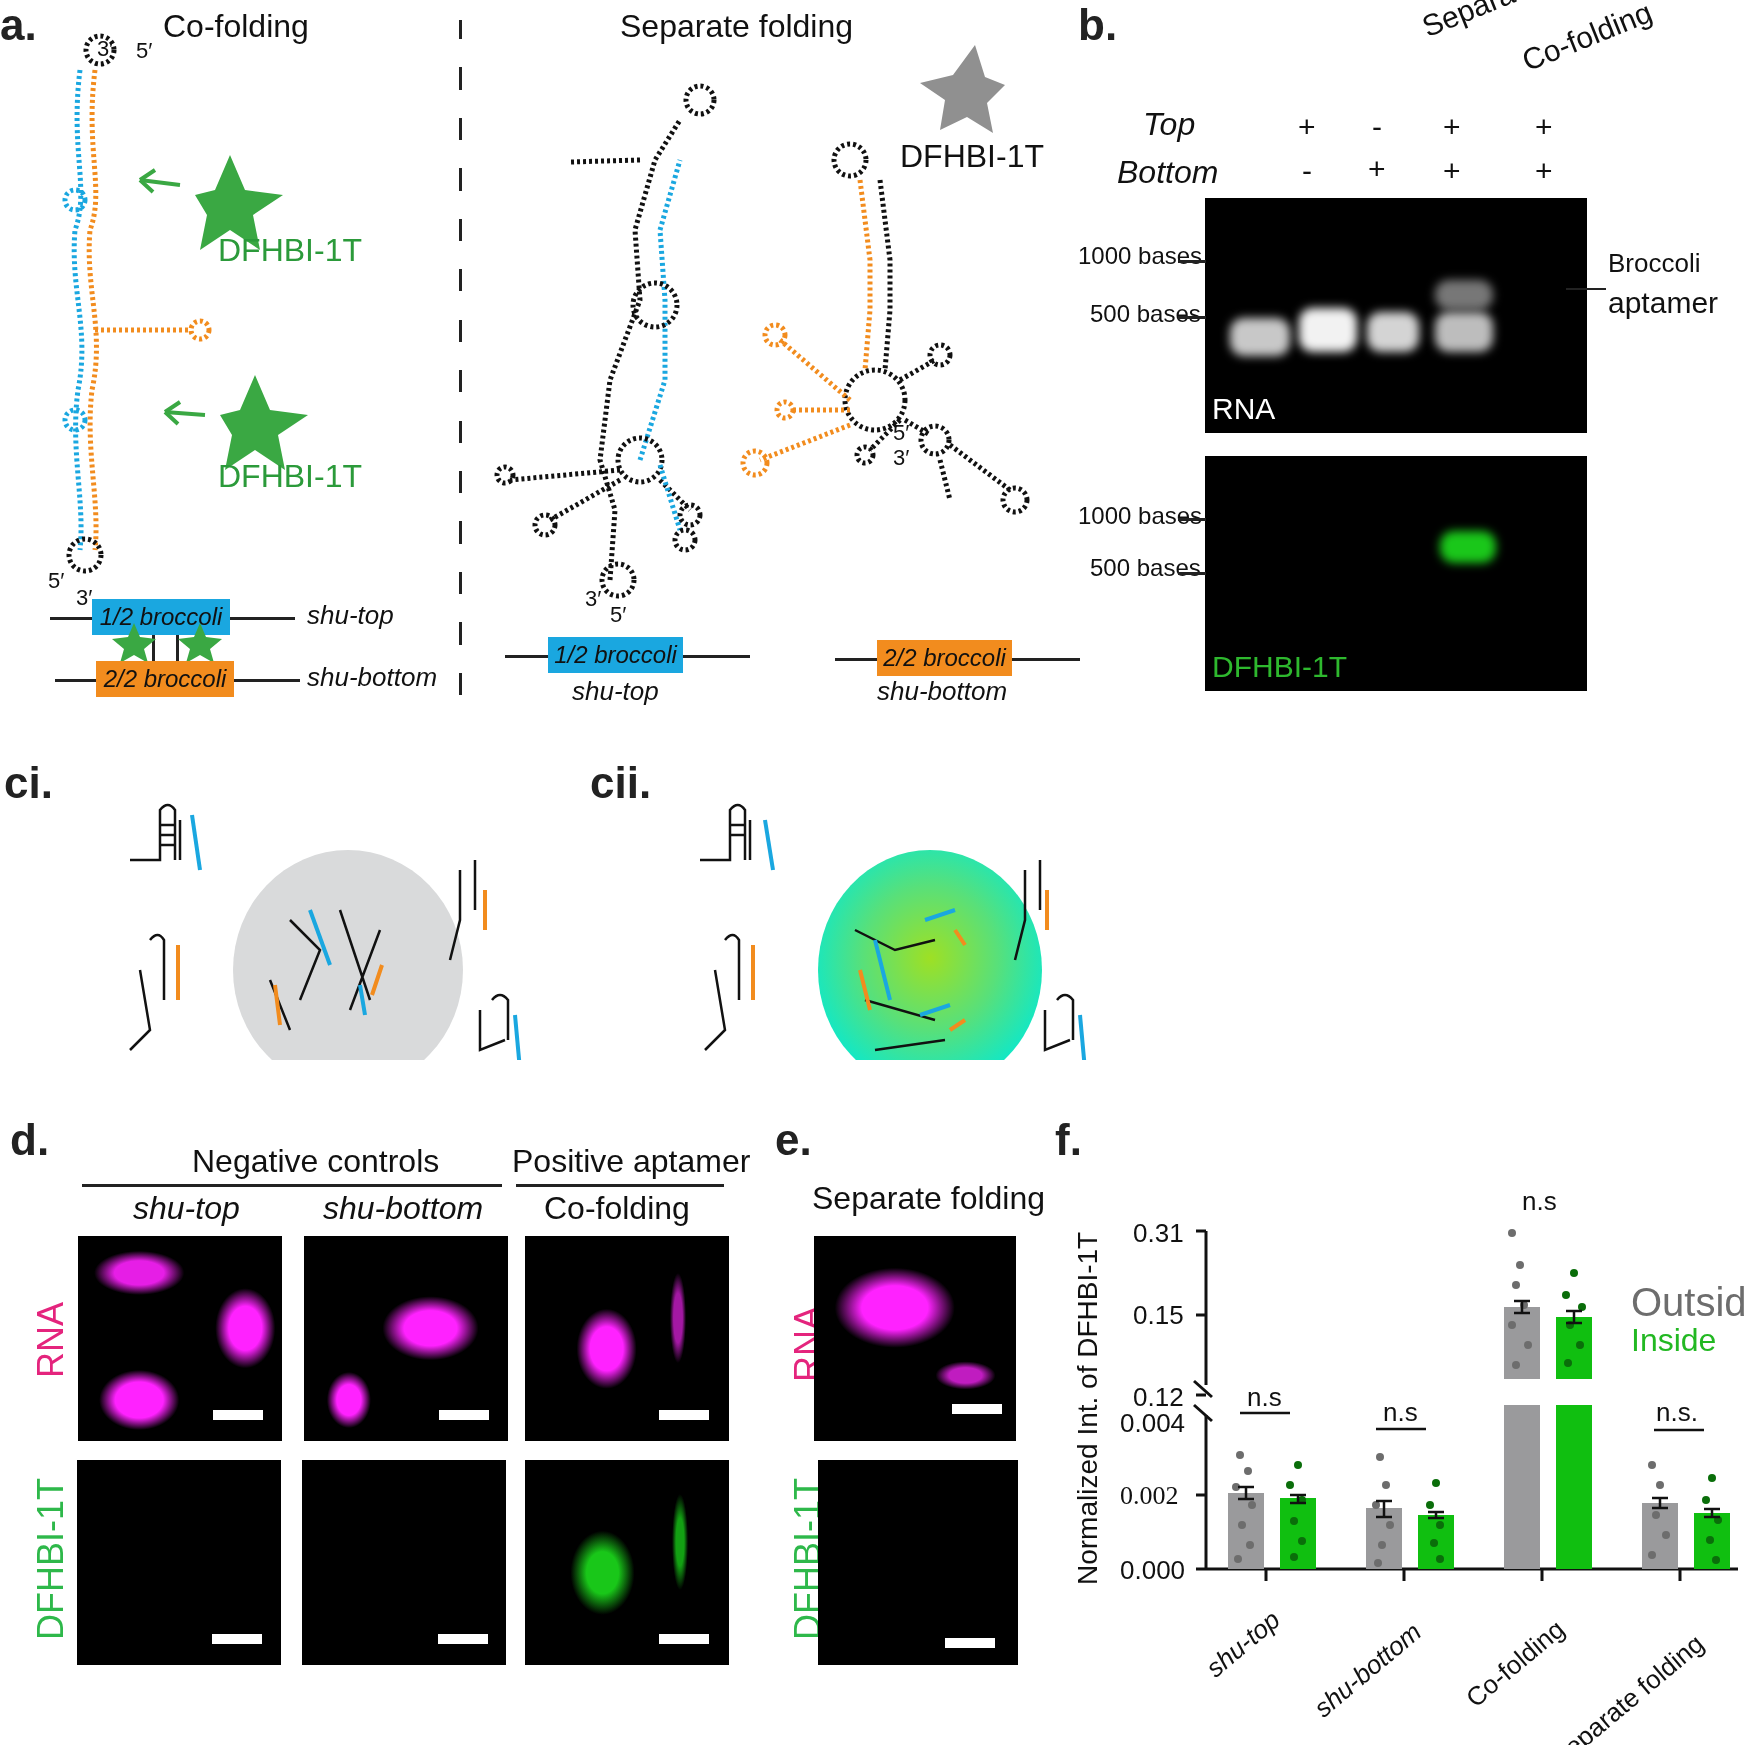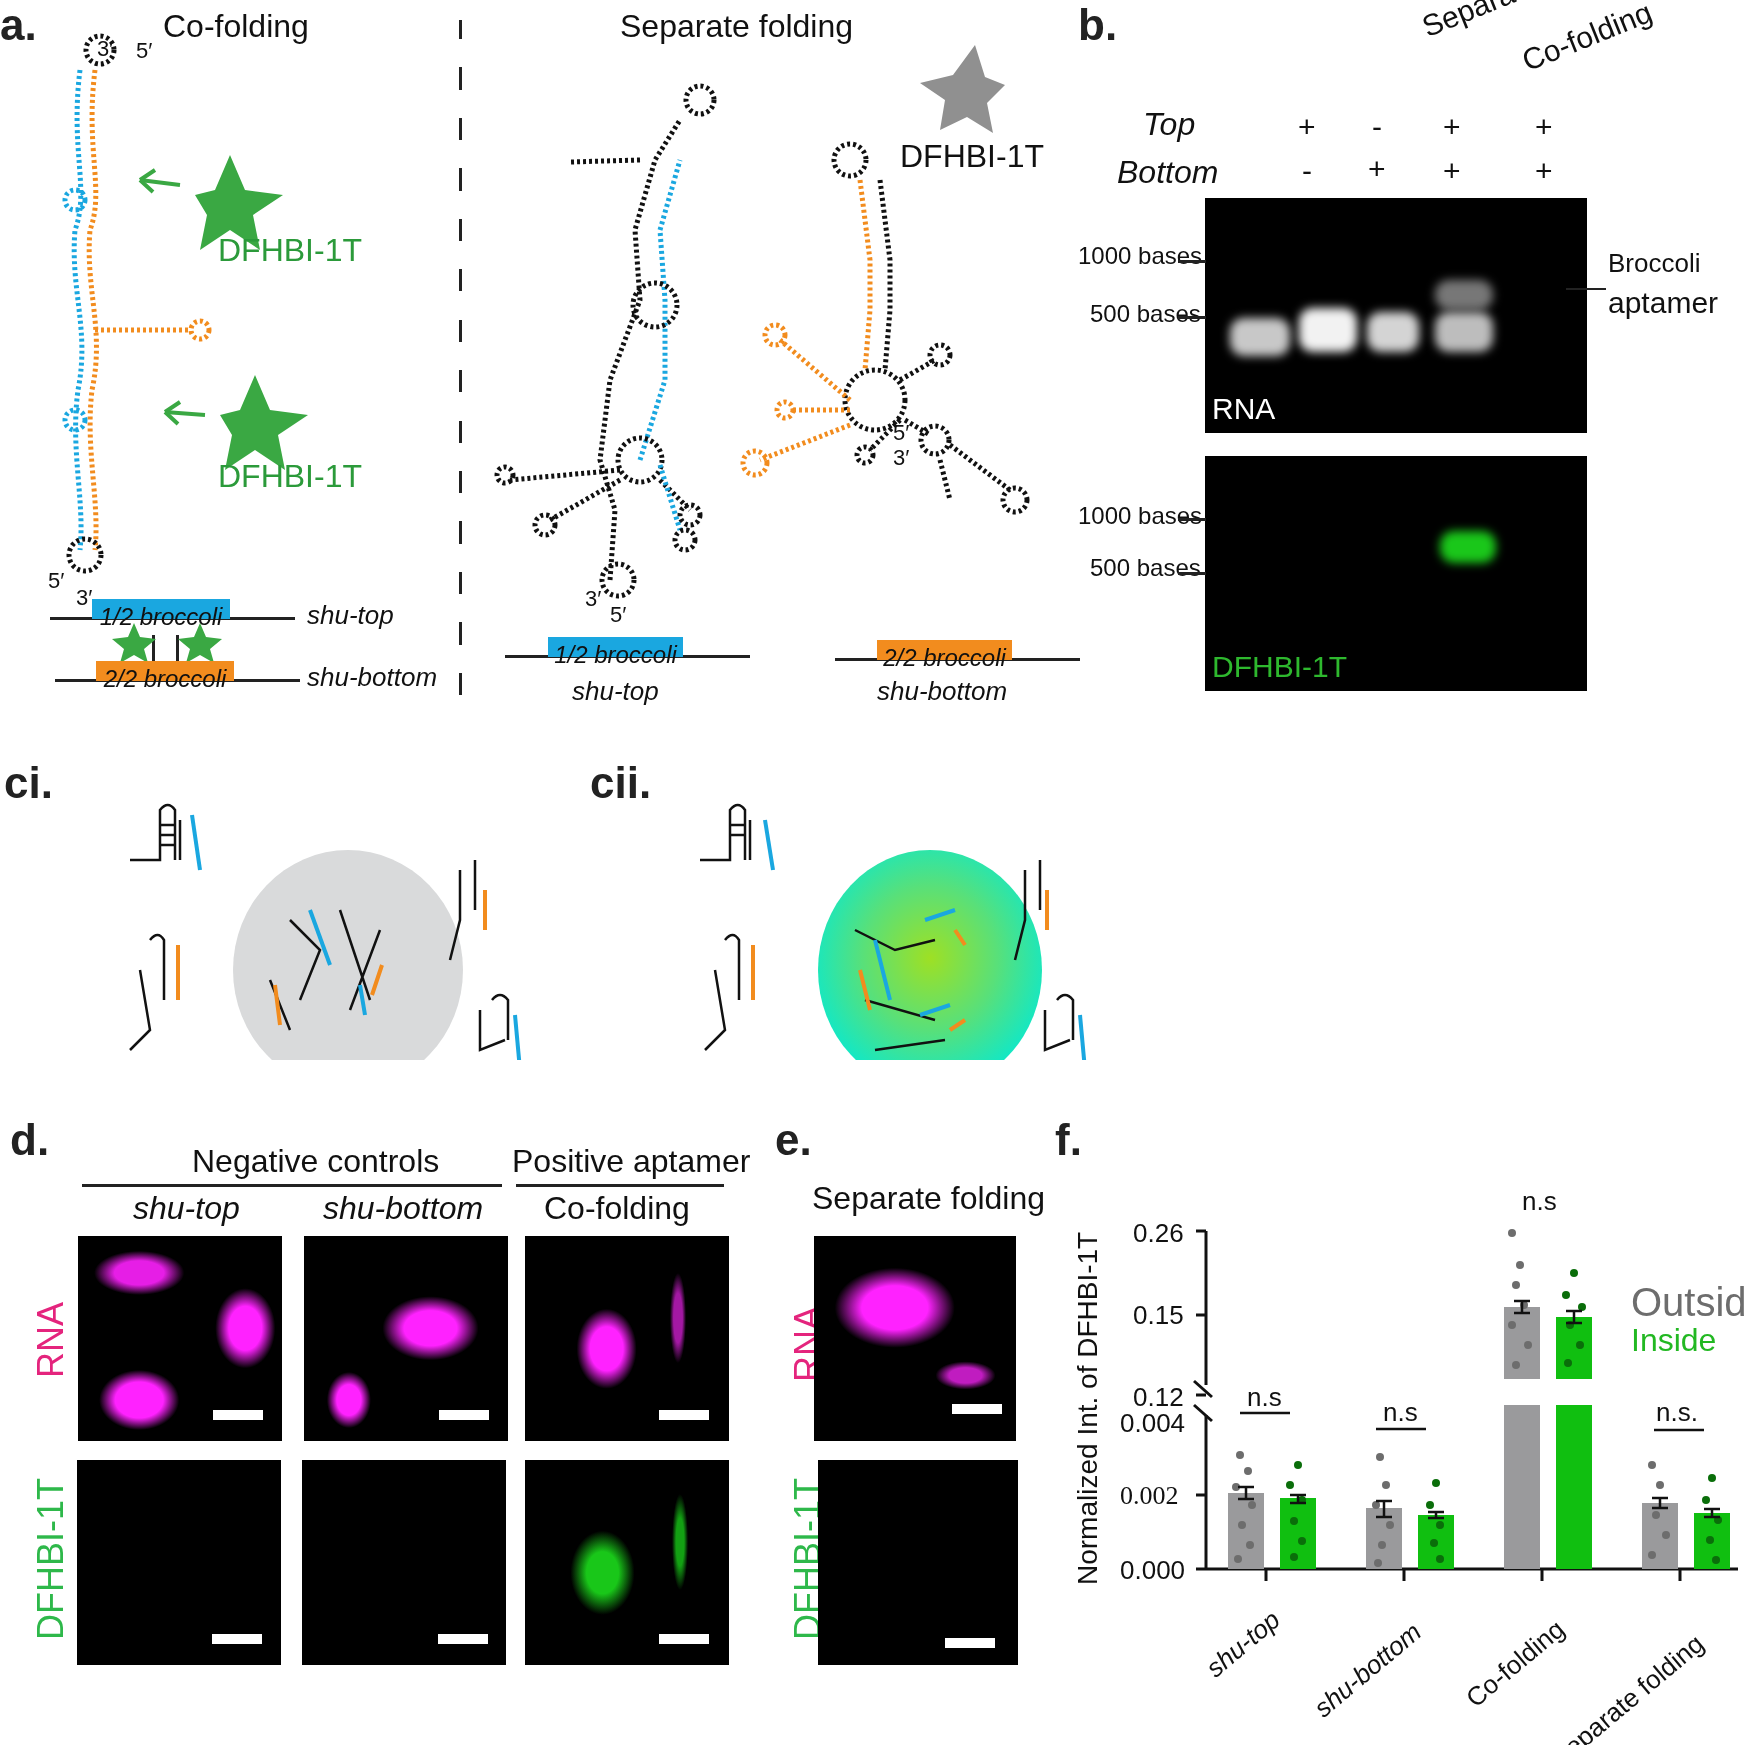--- a/index.html
+++ b/index.html
@@ -7,21 +7,21 @@
   .abs{position:absolute;}
   .plabel{position:absolute;font-weight:bold;font-size:44px;color:#222;}
   .t{position:absolute;white-space:nowrap;}
   .it{font-style:italic;}
   .gel{position:absolute;background:#000;}
   .band{position:absolute;border-radius:14px;filter:blur(5px);}
   .tick{position:absolute;height:3px;background:#222;width:28px;}
   .micro{position:absolute;background:#000;overflow:hidden;}
   .sbar{position:absolute;height:10px;width:50px;background:#fff;}
   .vlab{position:absolute;transform:rotate(-90deg);transform-origin:left top;white-space:nowrap;font-size:36px;}
-  .box{position:absolute;height:20px;font-style:italic;font-size:24px;text-align:center;line-height:36px;}
+  .box{position:absolute;height:36px;font-style:italic;font-size:24px;text-align:center;line-height:36px;}
   .hline{position:absolute;height:3px;background:#222;}
 </style>
 </head>
 <body>
 
 <div class="plabel" style="left:0;top:0;">a.</div>
 <div class="t" style="left:163px;top:8px;font-size:32px;">Co-folding</div>
 <div class="t" style="left:620px;top:8px;font-size:32px;">Separate folding</div>
 
 <div class="abs" style="left:459px;top:20px;width:0;height:680px;border-left:3px dashed #222;border-image:repeating-linear-gradient(#222 0 22px,transparent 22px 50px) 3;"></div>
@@ -259,21 +259,21 @@
 <div class="micro" style="left:814px;top:1236px;width:202px;height:205px;background:radial-gradient(ellipse 60px 40px at 40% 35%,#ff22ff 55%,transparent 100%),radial-gradient(ellipse 30px 14px at 75% 68%,#c01cc0 55%,transparent 100%),#000;">
     <div class="sbar" style="left:138px;top:168px;"></div>
   </div>
 <div class="micro" style="left:818px;top:1460px;width:200px;height:205px;">
     <div class="sbar" style="left:127px;top:178px;"></div>
   </div>
 
 <div class="plabel" style="left:1055px;top:1115px;">f.</div>
 <div class="vlab" style="left:1072px;top:1585px;font-size:28px;">Normalized Int. of DFHBI-1T</div>
 
-<div class="t" style="left:1133px;top:1218px;font-size:26px;">0.26</div>
+<div class="t" style="left:1133px;top:1218px;font-size:26px;">0.31</div>
 <div class="t" style="left:1133px;top:1300px;font-size:26px;">0.15</div>
 <div class="t" style="left:1133px;top:1382px;font-size:26px;">0.12</div>
 <div class="t" style="left:1120px;top:1408px;font-size:26px;">0.004</div>
 <div class="t" style="left:1120px;top:1481px;font-size:26px;font-family:Liberation Serif, serif;">0.002</div>
 <div class="t" style="left:1120px;top:1555px;font-size:26px;">0.000</div>
 
 <svg class="abs" style="left:1190px;top:1225px;" width="557" height="375">
 
   <g stroke="#111" stroke-width="3" fill="none">
     <path d="M16 6 L16 160"></path>

